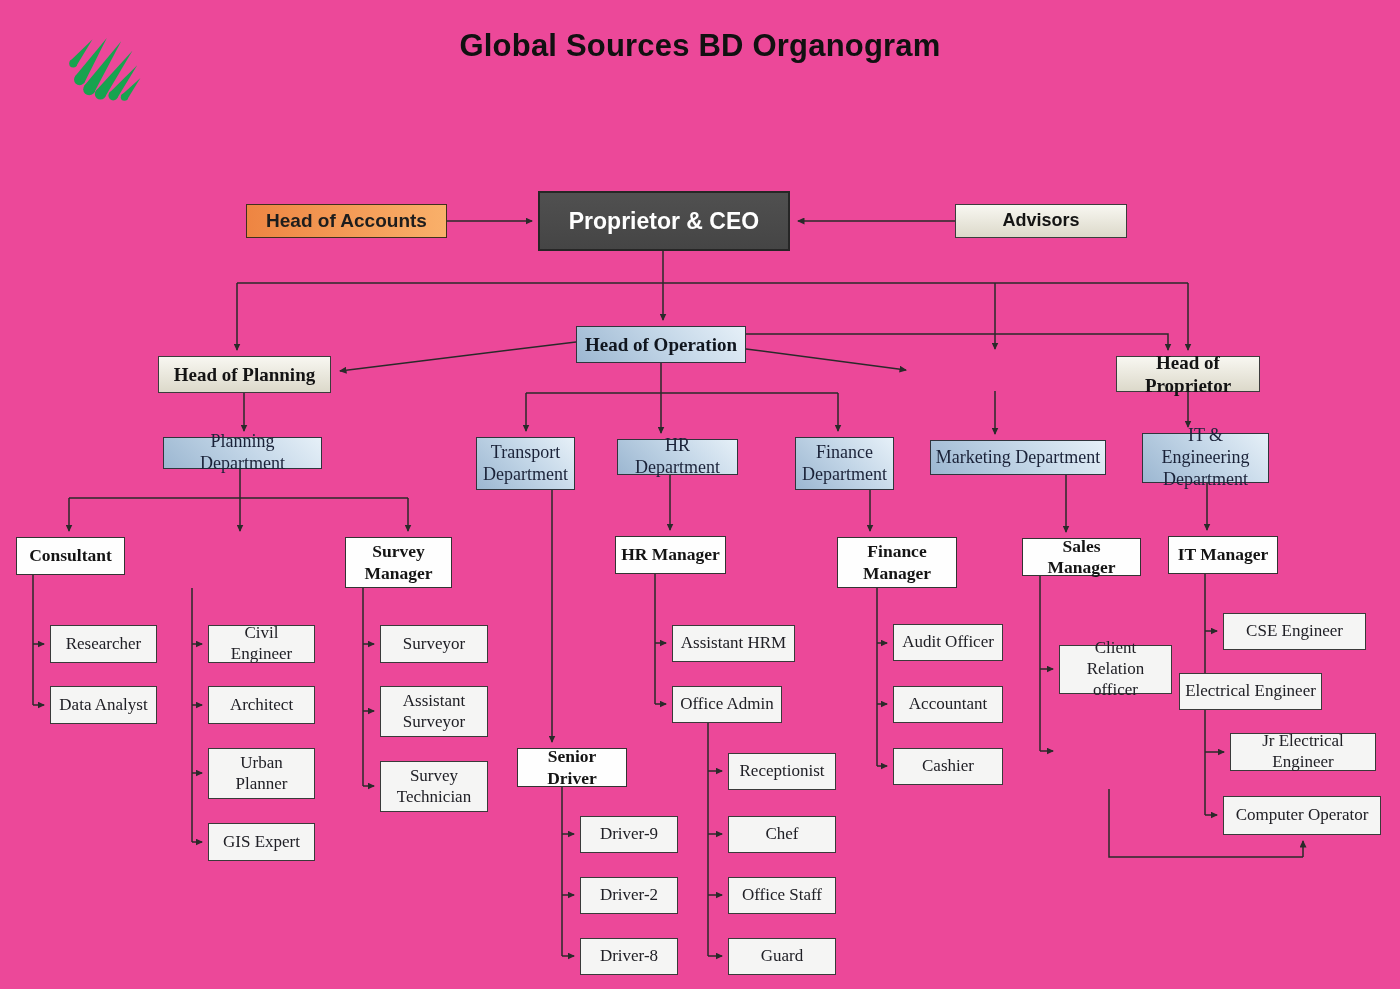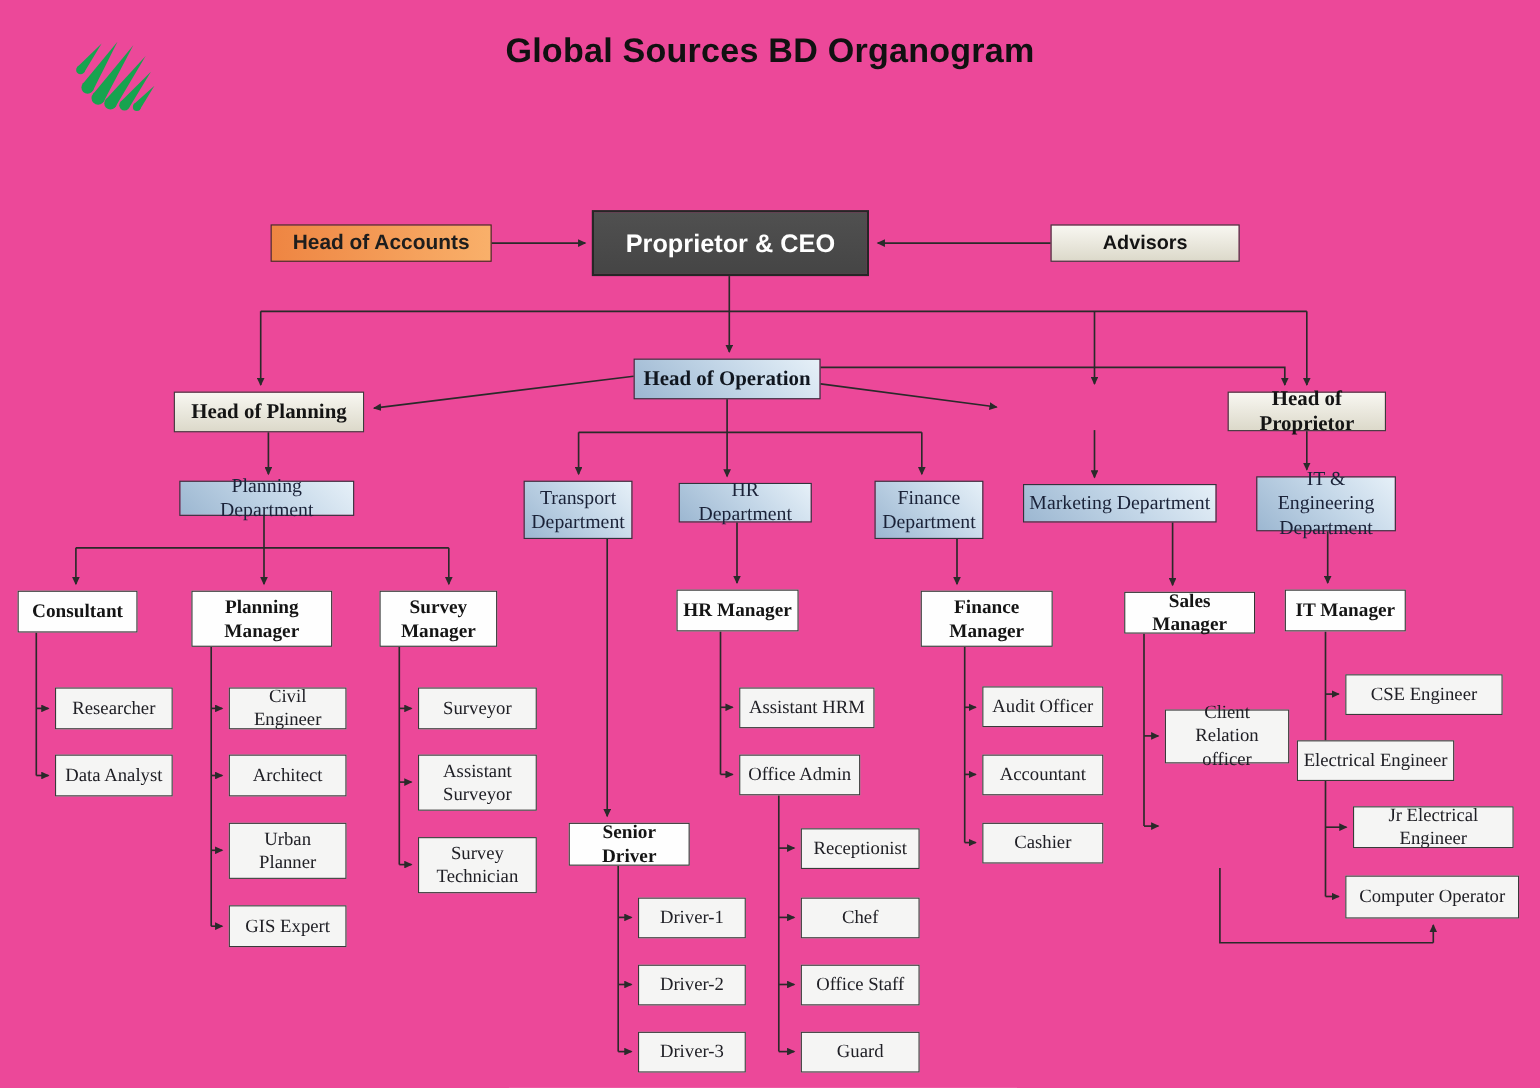--- a/index.html
+++ b/index.html
@@ -166,41 +166,40 @@
   <div class="n beige" style="left:1116px;top:356px;width:144px;height:36px">Head of Proprietor</div>
 
   <div class="n blue" style="left:163px;top:437px;width:159px;height:32px">Planning Department</div>
   <div class="n blue" style="left:476px;top:437px;width:99px;height:53px">Transport Department</div>
   <div class="n blue" style="left:617px;top:439px;width:121px;height:36px">HR Department</div>
   <div class="n blue" style="left:795px;top:437px;width:99px;height:53px">Finance Department</div>
   <div class="n blue" style="left:930px;top:440px;width:176px;height:35px">Marketing Department</div>
   <div class="n blue" style="left:1142px;top:433px;width:127px;height:50px">IT &amp; Engineering Department</div>
 
   <div class="n white" style="left:16px;top:537px;width:109px;height:38px">Consultant</div>
-  <div class="n white" style="left:174px;top:537px;width:128px;height:51px">Planning Manager</div>
   <div class="n white" style="left:345px;top:537px;width:107px;height:51px">Survey Manager</div>
   <div class="n white" style="left:615px;top:536px;width:111px;height:38px">HR Manager</div>
   <div class="n white" style="left:837px;top:537px;width:120px;height:51px">Finance Manager</div>
   <div class="n white" style="left:1022px;top:538px;width:119px;height:38px">Sales Manager</div>
   <div class="n white" style="left:1168px;top:536px;width:110px;height:38px">IT Manager</div>
   <div class="n white" style="left:517px;top:748px;width:110px;height:39px">Senior Driver</div>
 
   <div class="n leaf" style="left:50px;top:625px;width:107px;height:38px">Researcher</div>
   <div class="n leaf" style="left:50px;top:686px;width:107px;height:38px">Data Analyst</div>
   <div class="n leaf" style="left:208px;top:625px;width:107px;height:38px">Civil Engineer</div>
   <div class="n leaf" style="left:208px;top:686px;width:107px;height:38px">Architect</div>
   <div class="n leaf" style="left:208px;top:748px;width:107px;height:51px">Urban Planner</div>
   <div class="n leaf" style="left:208px;top:823px;width:107px;height:38px">GIS Expert</div>
   <div class="n leaf" style="left:380px;top:625px;width:108px;height:38px">Surveyor</div>
   <div class="n leaf" style="left:380px;top:686px;width:108px;height:51px">Assistant Surveyor</div>
   <div class="n leaf" style="left:380px;top:761px;width:108px;height:51px">Survey Technician</div>
 
-  <div class="n leaf" style="left:580px;top:816px;width:98px;height:37px">Driver-1</div>
+  <div class="n leaf" style="left:580px;top:816px;width:98px;height:37px">Driver-9</div>
   <div class="n leaf" style="left:580px;top:877px;width:98px;height:37px">Driver-2</div>
-  <div class="n leaf" style="left:580px;top:938px;width:98px;height:37px">Driver-3</div>
+  <div class="n leaf" style="left:580px;top:938px;width:98px;height:37px">Driver-8</div>
 
   <div class="n leaf" style="left:672px;top:625px;width:123px;height:37px">Assistant HRM</div>
   <div class="n leaf" style="left:672px;top:686px;width:110px;height:37px">Office Admin</div>
   <div class="n leaf" style="left:728px;top:753px;width:108px;height:37px">Receptionist</div>
   <div class="n leaf" style="left:728px;top:816px;width:108px;height:37px">Chef</div>
   <div class="n leaf" style="left:728px;top:877px;width:108px;height:37px">Office Staff</div>
   <div class="n leaf" style="left:728px;top:938px;width:108px;height:37px">Guard</div>
 
   <div class="n leaf" style="left:893px;top:624px;width:110px;height:37px">Audit Officer</div>
   <div class="n leaf" style="left:893px;top:686px;width:110px;height:37px">Accountant</div>

